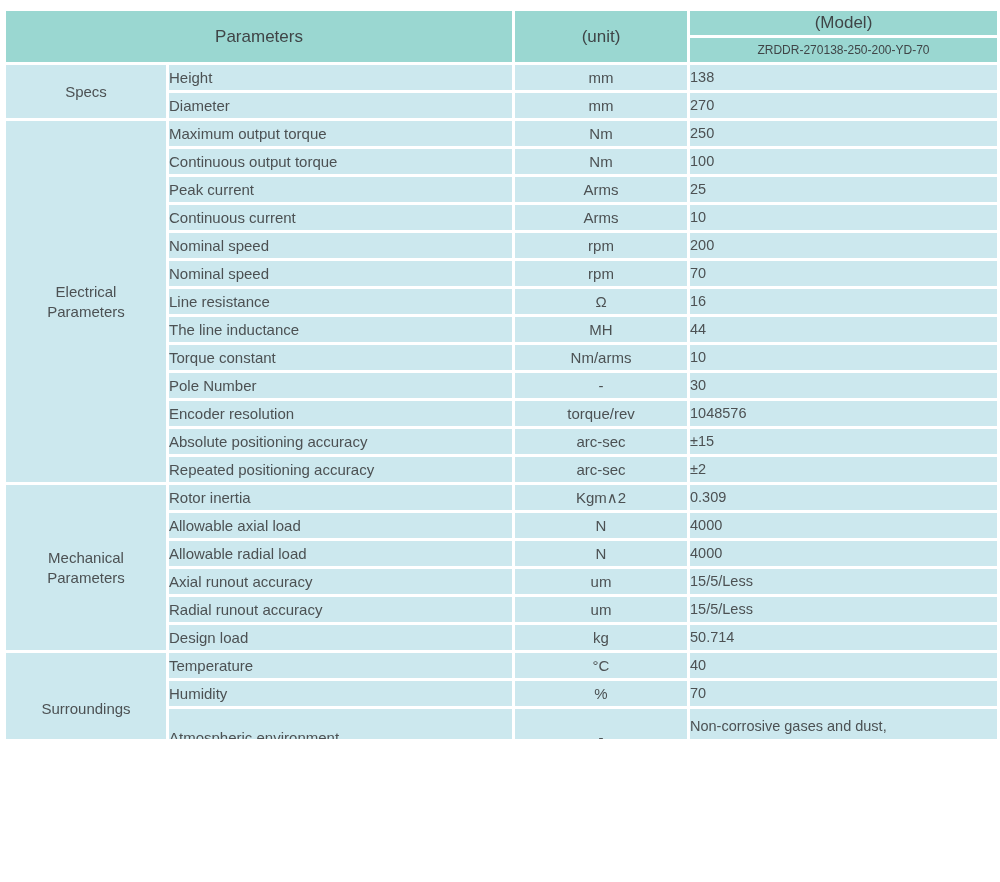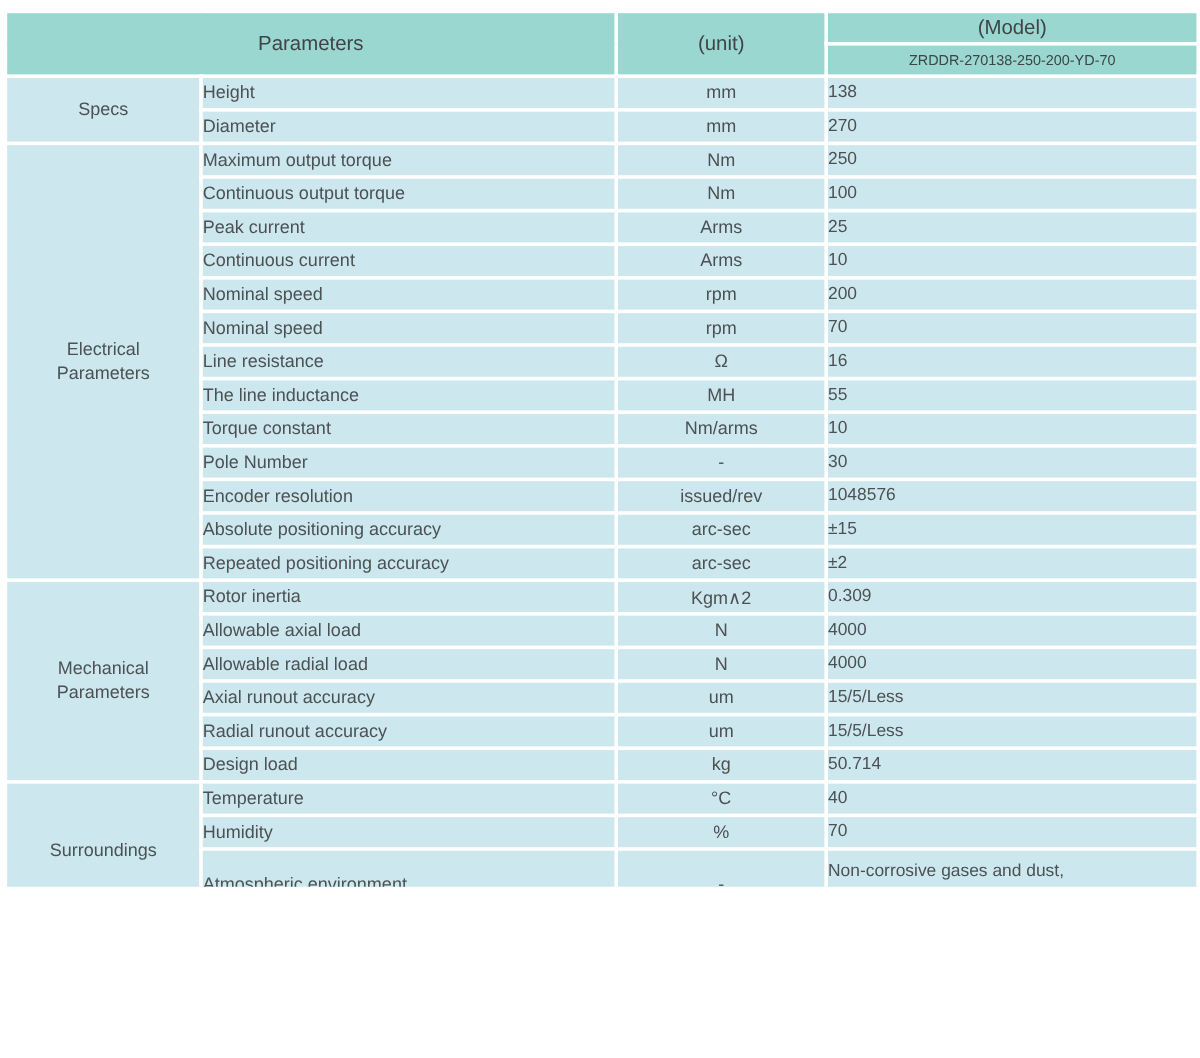--- a/index.html
+++ b/index.html
@@ -153,35 +153,35 @@
           <td class="value-cell">70</td>
         </tr>
         <tr>
           <td class="parameter-cell">Line resistance</td>
           <td class="unit-cell">Ω</td>
           <td class="value-cell">16</td>
         </tr>
         <tr>
           <td class="parameter-cell">The line inductance</td>
           <td class="unit-cell">MH</td>
-          <td class="value-cell">55</td>
+          <td class="value-cell">44</td>
         </tr>
         <tr>
           <td class="parameter-cell">Torque constant</td>
           <td class="unit-cell">Nm/arms</td>
           <td class="value-cell">10</td>
         </tr>
         <tr>
           <td class="parameter-cell">Pole Number</td>
           <td class="unit-cell">-</td>
           <td class="value-cell">30</td>
         </tr>
         <tr>
           <td class="parameter-cell">Encoder resolution</td>
-          <td class="unit-cell">issued/rev</td>
+          <td class="unit-cell">torque/rev</td>
           <td class="value-cell">1048576</td>
         </tr>
         <tr>
           <td class="parameter-cell">Absolute positioning accuracy</td>
           <td class="unit-cell">arc-sec</td>
           <td class="value-cell">±15</td>
         </tr>
         <tr>
           <td class="parameter-cell">Repeated positioning accuracy</td>
           <td class="unit-cell">arc-sec</td>

